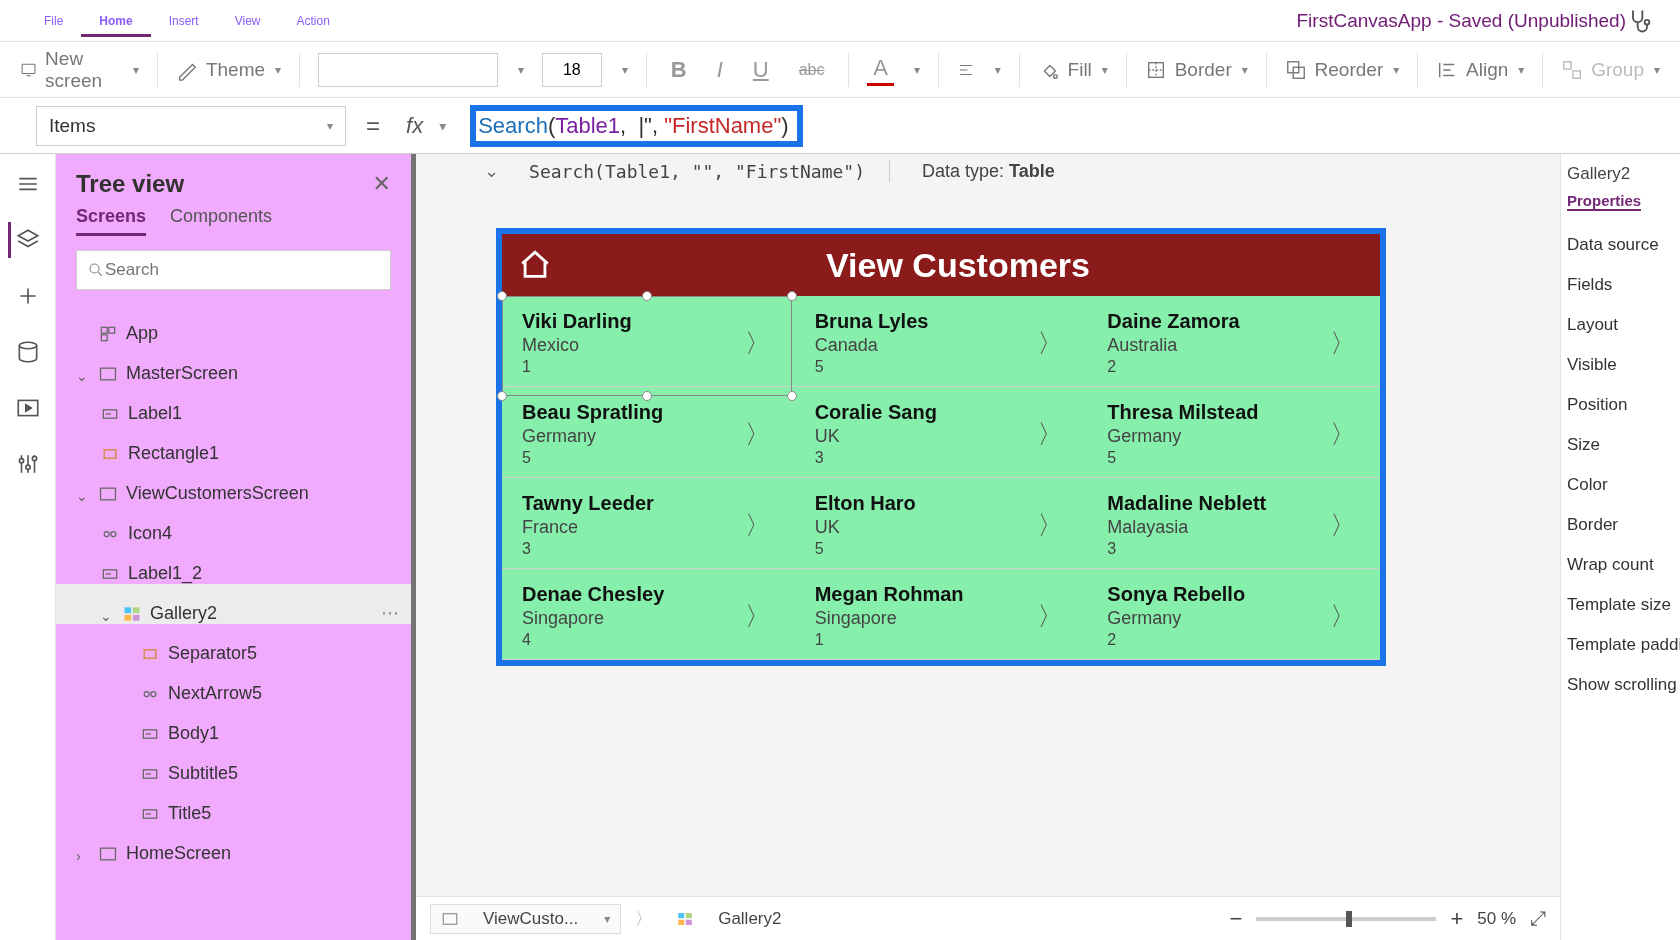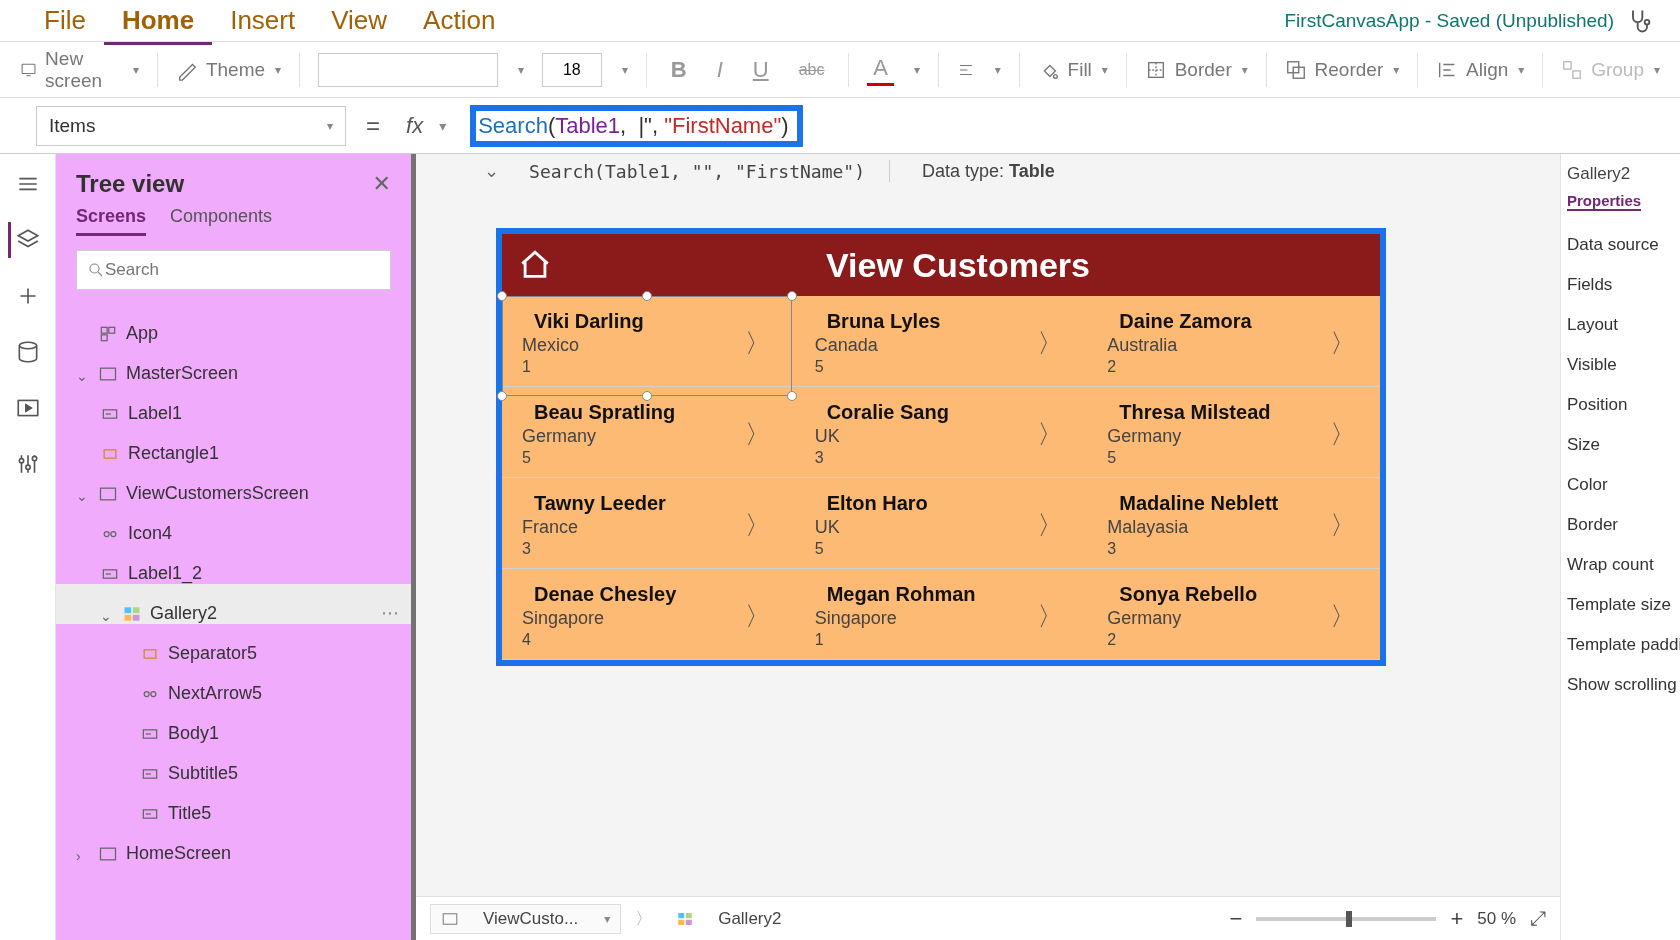--- a/index.html
+++ b/index.html
@@ -1,22 +1,22 @@
 <!DOCTYPE html>
 <html><head>
 <meta charset="utf-8">
 <style>
 * { box-sizing: border-box; margin: 0; padding: 0; font-family: "Segoe UI", Arial, sans-serif; }
 body { width: 1680px; height: 940px; background: #fff; overflow: hidden; color: #323130; font-size: 16px; }
 
 
 .menu-bar { height: 42px; display: flex; align-items: center; padding: 0 26px; border-bottom: 1px solid #e1e1e1; }
-.menu-bar .menu-item { padding: 0 18px; font-size: 26px; color: #a16207; cursor: pointer; }
+.menu-bar .menu-item { padding: 0 18px; font-size: 12px; color: #8b5cf6; cursor: pointer; }
 .menu-bar .menu-item.active { border-bottom: 3px solid #742774; font-weight: 600; padding-bottom: 6px; margin-top: 9px; }
-.menu-right { margin-left: auto; display: flex; align-items: center; gap: 12px; color: #0f766e; font-size: 19px; }
+.menu-right { margin-left: auto; display: flex; align-items: center; gap: 0; color: #701a75; font-size: 19px; }
 .steth { width: 28px; height: 28px; }
 
 
 .ribbon { height: 56px; display: flex; align-items: center; padding: 0 20px; border-bottom: 1px solid #e1e1e1; gap: 18px; color: #777; font-size: 19px; }
 .ribbon .sep { width: 1px; height: 34px; background: #e1e1e1; }
 .ribbon .ctrl { display: flex; align-items: center; gap: 8px; cursor: pointer; }
 .ribbon svg { width: 22px; height: 22px; fill: none; stroke: #777; stroke-width: 1.5; }
 .ribbon input.font-name { width: 180px; height: 34px; border: 1px solid #ccc; padding: 0 8px; font-size: 16px; }
 .ribbon input.font-size { width: 60px; height: 34px; border: 1px solid #ccc; padding: 0 20px; font-size: 16px; text-align: left; }
 .ribbon .btn { padding: 2px 6px; color: #999; }
@@ -60,29 +60,29 @@
 .caret { width: 14px; display: inline-block; color: #666; font-size: 14px; }
 
 .canvas-area { flex: 1; background: #f4f4f4; display: flex; flex-direction: column; position: relative; }
 .hint-bar { height: 34px; display: flex; align-items: center; gap: 24px; padding-left: 68px; font-size: 18px; color: #444; }
 .hint-bar .collapse { color: #666; margin-right: 6px; }
 .hint-bar .dtype { margin-left: 8px; }
 .hint-bar .dtype b { font-weight: 700; }
 .hint-divider { width: 1px; height: 22px; background: #ccc; }
 
 .canvas-scroll { flex: 1; overflow: auto; padding: 40px 30px 10px 80px; position: relative; }
-.app-sel { border: 6px solid #1a73e8; width: 890px; background: #fdba74; }
+.app-sel { border: 6px solid #1a73e8; width: 890px; background: #86efac; }
 .app-header { background: #8b1a1a; height: 62px; display: flex; align-items: center; padding: 0 16px; }
 .app-header .home-ic { color: #fff; }
 .app-title { flex: 1; text-align: center; color: #fff; font-size: 34px; font-weight: 700; }
 .gal-body { position: relative; }
 .gal-grid { display: grid; grid-template-columns: repeat(3, 1fr); }
 .gal-item { padding: 14px 16px 10px 20px; border-bottom: 1px solid #d0d0d0; display: flex; align-items: center; }
 .gal-text { flex: 1; }
-.gal-name { font-size: 20px; font-weight: 700; color: #111; margin-left: 12px; }
+.gal-name { font-size: 20px; font-weight: 700; color: #111; }
 .gal-sub { font-size: 18px; color: #444; margin-top: 2px; }
 .gal-num { font-size: 16px; color: #444; margin-top: 2px; }
 .gal-arrow { color: #555; font-size: 26px; padding: 0 8px; }
 .tmpl-sel { position: absolute; border: 1px solid #888; }
 .handle { position: absolute; width: 10px; height: 10px; border: 1px solid #888; background: #fff; border-radius: 50%; }
 
 .bottom-bar { height: 44px; border-top: 1px solid #e1e1e1; display: flex; align-items: center; padding: 0 14px; gap: 14px; font-size: 17px; color: #444; background: #fff; }
 .crumb { display: flex; align-items: center; gap: 24px; padding: 4px 10px; border: 1px solid #ddd; background: #fafafa; }
 .crumb-sep { color: #aaa; }
 .zoom-group { margin-left: auto; display: flex; align-items: center; gap: 14px; }

